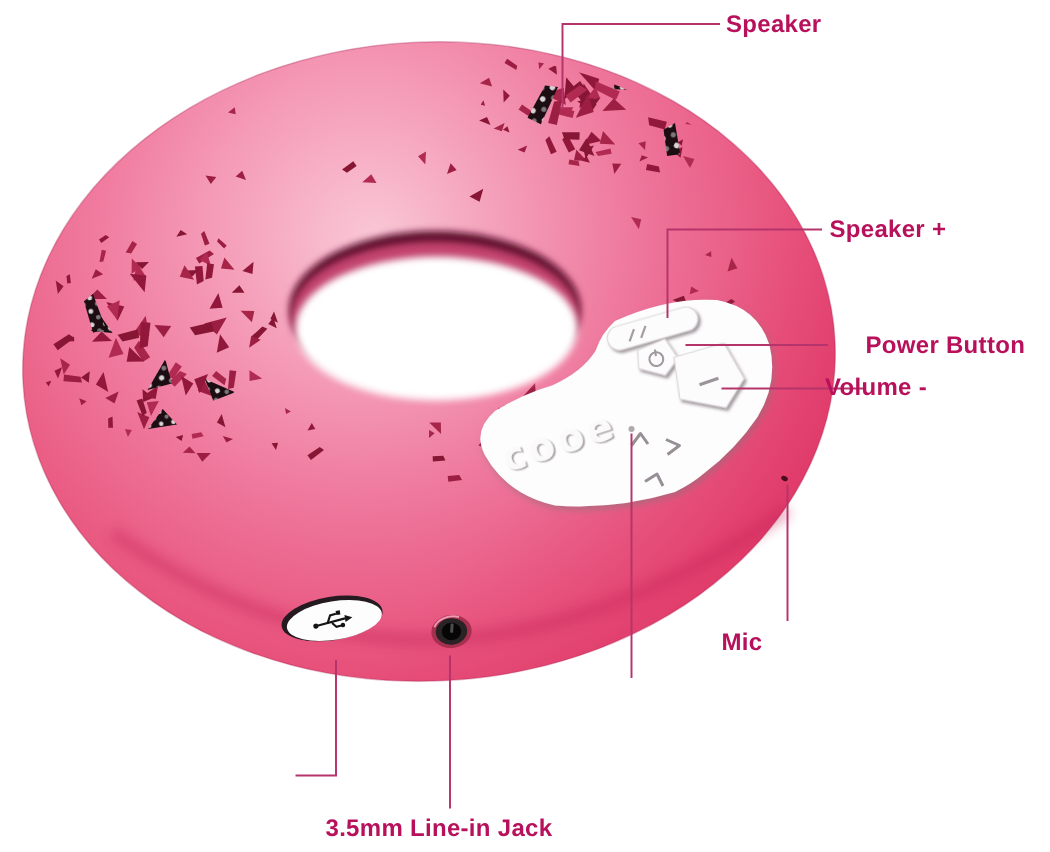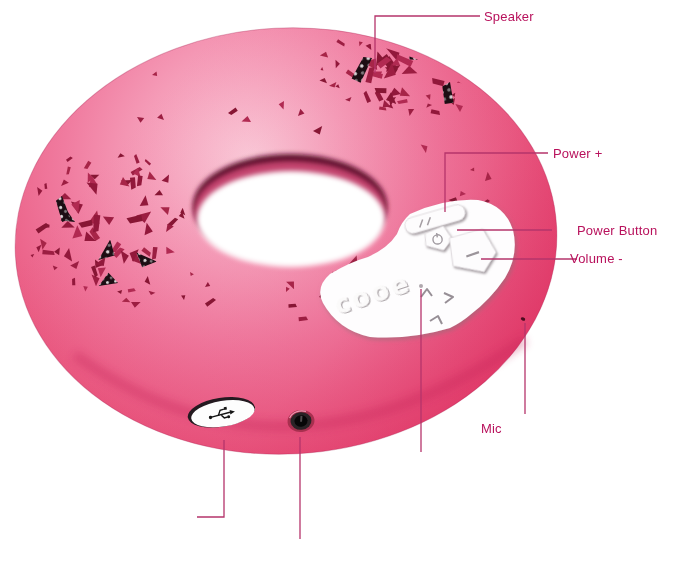--- a/index.html
+++ b/index.html
@@ -1,19 +1,19 @@
 <!DOCTYPE html>
 <html style="--label-color: #b8115c; --line-color: #b5346b;"><head>
 <meta charset="utf-8">
 <style>
   html,body{margin:0;padding:0;background:#ffffff;}
   body{width:700px;height:568px;overflow:hidden;}
   .stage{position:relative;width:700px;height:568px;font-family:"Liberation Sans",sans-serif;background:#fff;}
   .stage svg{position:absolute;left:0;top:0;}
-  .label{position:absolute;color:var(--label-color,#b8115c);font-weight:normal;font-size:13px;line-height:22px;letter-spacing:.2px;white-space:nowrap;}
+  .label{position:absolute;color:var(--label-color,#b8115c);font-weight:bold;font-size:16px;line-height:22px;letter-spacing:.2px;white-space:nowrap;}
   .leader{stroke:var(--line-color,#b5346b);stroke-width:1.3;fill:none;}
 </style>
 </head>
 <body>
 
 <div class="stage">
 
 <svg width="700" height="568" viewBox="0 0 700 568" xmlns="http://www.w3.org/2000/svg">
   <defs>
     <radialGradient id="bodyGrad" gradientUnits="userSpaceOnUse" cx="255" cy="160" r="340">
@@ -304,18 +304,19 @@
     <path class="leader" d="M457,230 L552,230"></path>
     <path class="leader" d="M481,259 L577,259"></path>
     <path class="leader" d="M525,323 L525,414"></path>
     <path class="leader" d="M421,289 L421,452"></path>
     <path class="leader" d="M224,440 L224,517 L197,517"></path>
     <path class="leader" d="M300,437 L300,539"></path>
   </g>
 </svg>
 
 <div class="label" style="left:484px;top:6px">Speaker</div>
-<div class="label" style="left:553px;top:143px">Power +</div>
+<div class="label" style="left:553px;top:143px">Speaker +</div>
 <div class="label" style="left:577px;top:220px">Power Button</div>
-<div class="label" style="left:570px;top:248px">Volume -</div>
+<div class="label" style="left:550px;top:248px">Volume -</div>
 <div class="label" style="left:481px;top:418px">Mic</div>
+<div class="label" style="left:217px;top:542px">3.5mm Line-in Jack</div>
 
 </div>
 
 </body></html>

